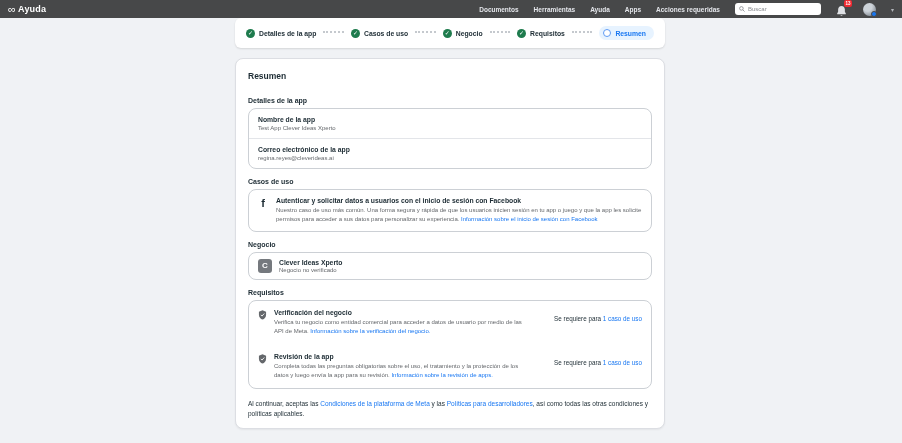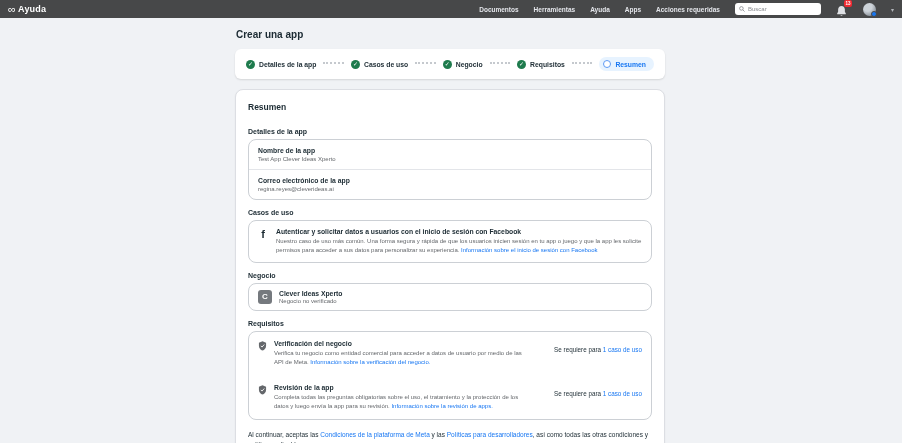--- a/index.html
+++ b/index.html
@@ -94,21 +94,20 @@
       <span class="badge">13</span>
     </div>
     <div class="avatar">
       <span class="mini"></span>
     </div>
     <span class="chev">▾</span>
   </div>
 </div>
 
 <div class="content">
-  <h1 class="page-title">Crear una app</h1>
 
   <div class="stepper">
     <div class="step">
       <span class="step-check">✓</span>
       <span class="step-label">Detalles de la app</span>
     </div>
     <div class="dots"></div>
     <div class="step">
       <span class="step-check">✓</span>
       <span class="step-label">Casos de uso</span>

